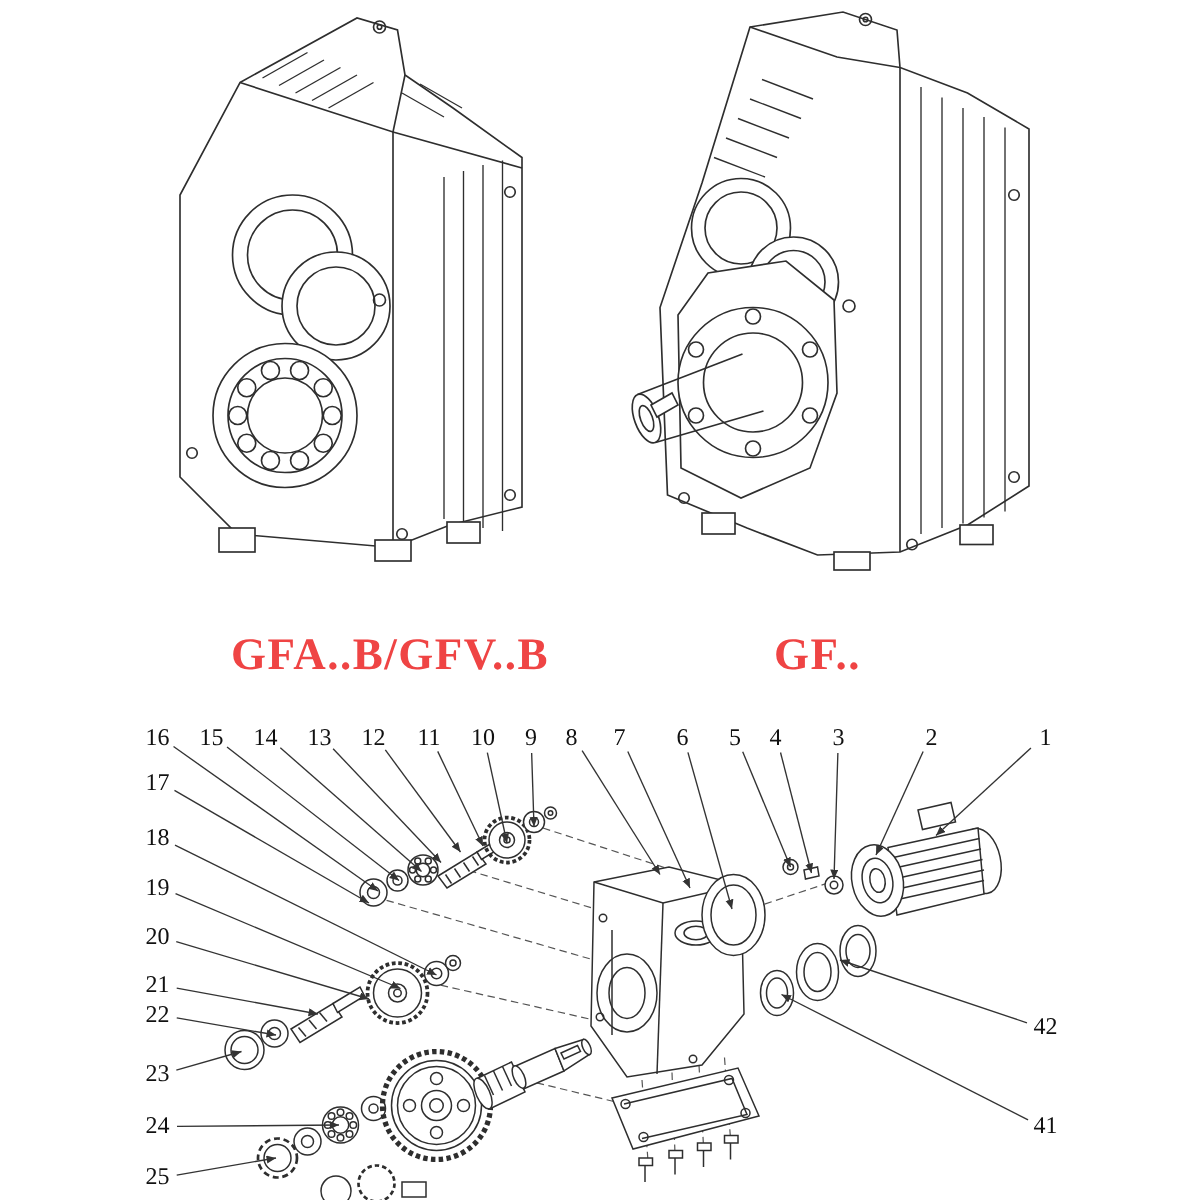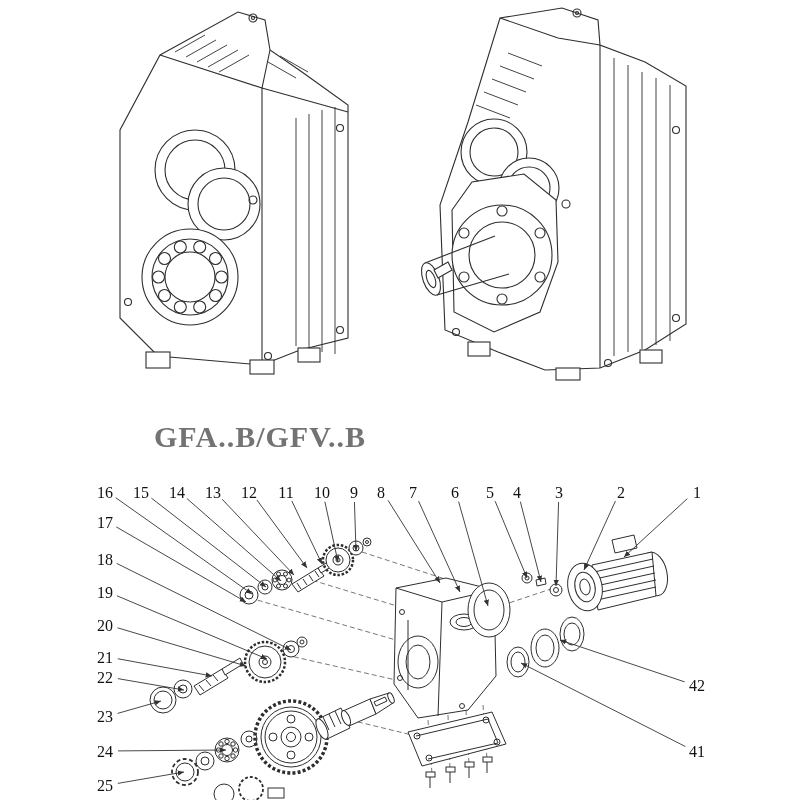--- a/index.html
+++ b/index.html
@@ -1,20 +1,20 @@
 <!DOCTYPE html>
 <html><head>
 <meta charset="utf-8">
 <style>
   html,body{margin:0;padding:0;background:#fff;}
   .stage{position:relative;width:800px;height:800px;background:#ffffff;overflow:hidden;
          font-family:"Liberation Serif", serif;}
   svg{position:absolute;left:0;}
   .model-label{position:absolute;font-weight:bold;font-size:30px;letter-spacing:1px;
-               color:#737373;text-align:center;white-space:nowrap;}
+               color:#ef4444;text-align:center;white-space:nowrap;}
   .callout{font-family:"Liberation Serif",serif;font-size:16px;fill:#111;
            text-anchor:middle;dominant-baseline:central;}
   .leader{stroke:#333;stroke-width:0.9;fill:none;}
 </style>
 </head>
 <body>
 
 <div class="stage">
 
   <svg width="800" height="480" viewBox="0 0 800 480" style="top:0">
@@ -142,20 +142,21 @@
 
       <g>
         <rect x="468" y="342" width="22" height="14" fill="#ffffff"></rect>
         <rect x="556" y="368" width="24" height="12" fill="#ffffff"></rect>
         <rect x="640" y="350" width="22" height="13" fill="#ffffff"></rect>
       </g>
     </g>
   </svg>
 
   <div class="model-label" style="left:120px;top:420px;width:280px">GFA..B/GFV..B</div>
+  <div class="model-label" style="left:470px;top:420px;width:150px">GF..</div>
 
   <svg width="800" height="320" viewBox="0 0 800 320" style="top:480px">
     <g stroke="#2e2e2e" stroke-width="1" fill="none">
 
       <g stroke="#555" stroke-width="0.8" stroke-dasharray="5,3">
         <line x1="250" y1="118" x2="396" y2="160"></line>
         <line x1="305" y1="98" x2="410" y2="130"></line>
         <line x1="362" y1="72" x2="448" y2="100"></line>
         <line x1="286" y1="175" x2="396" y2="200"></line>
         <line x1="350" y1="240" x2="412" y2="255"></line>

